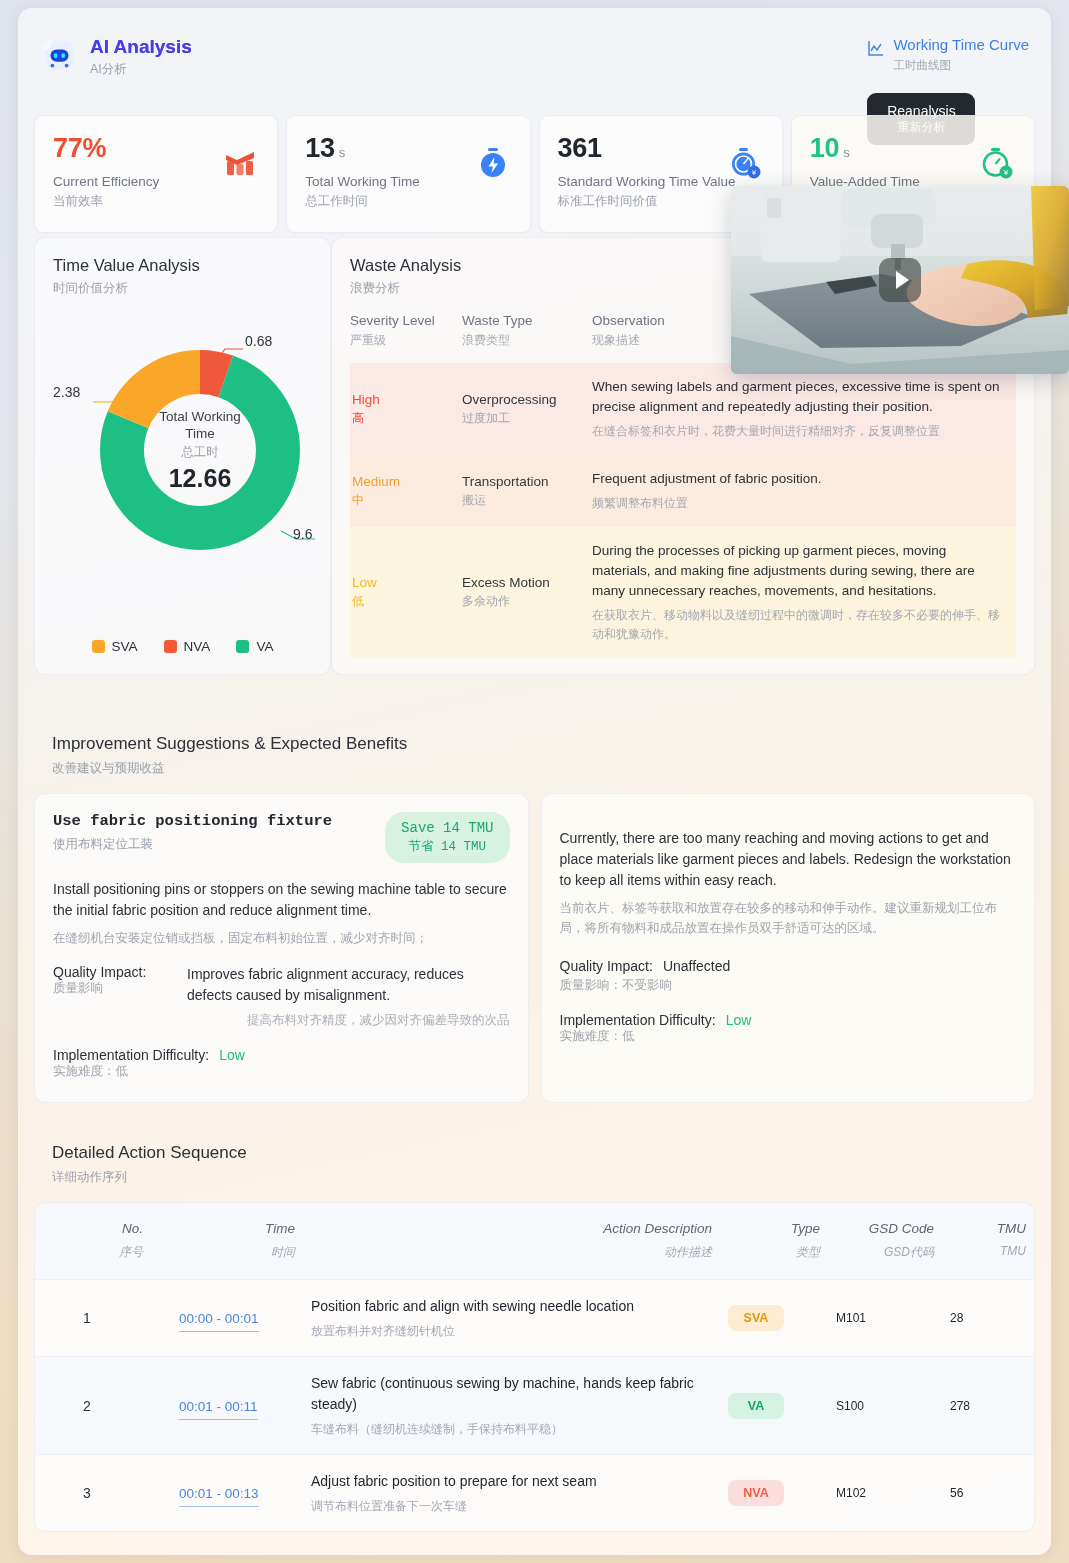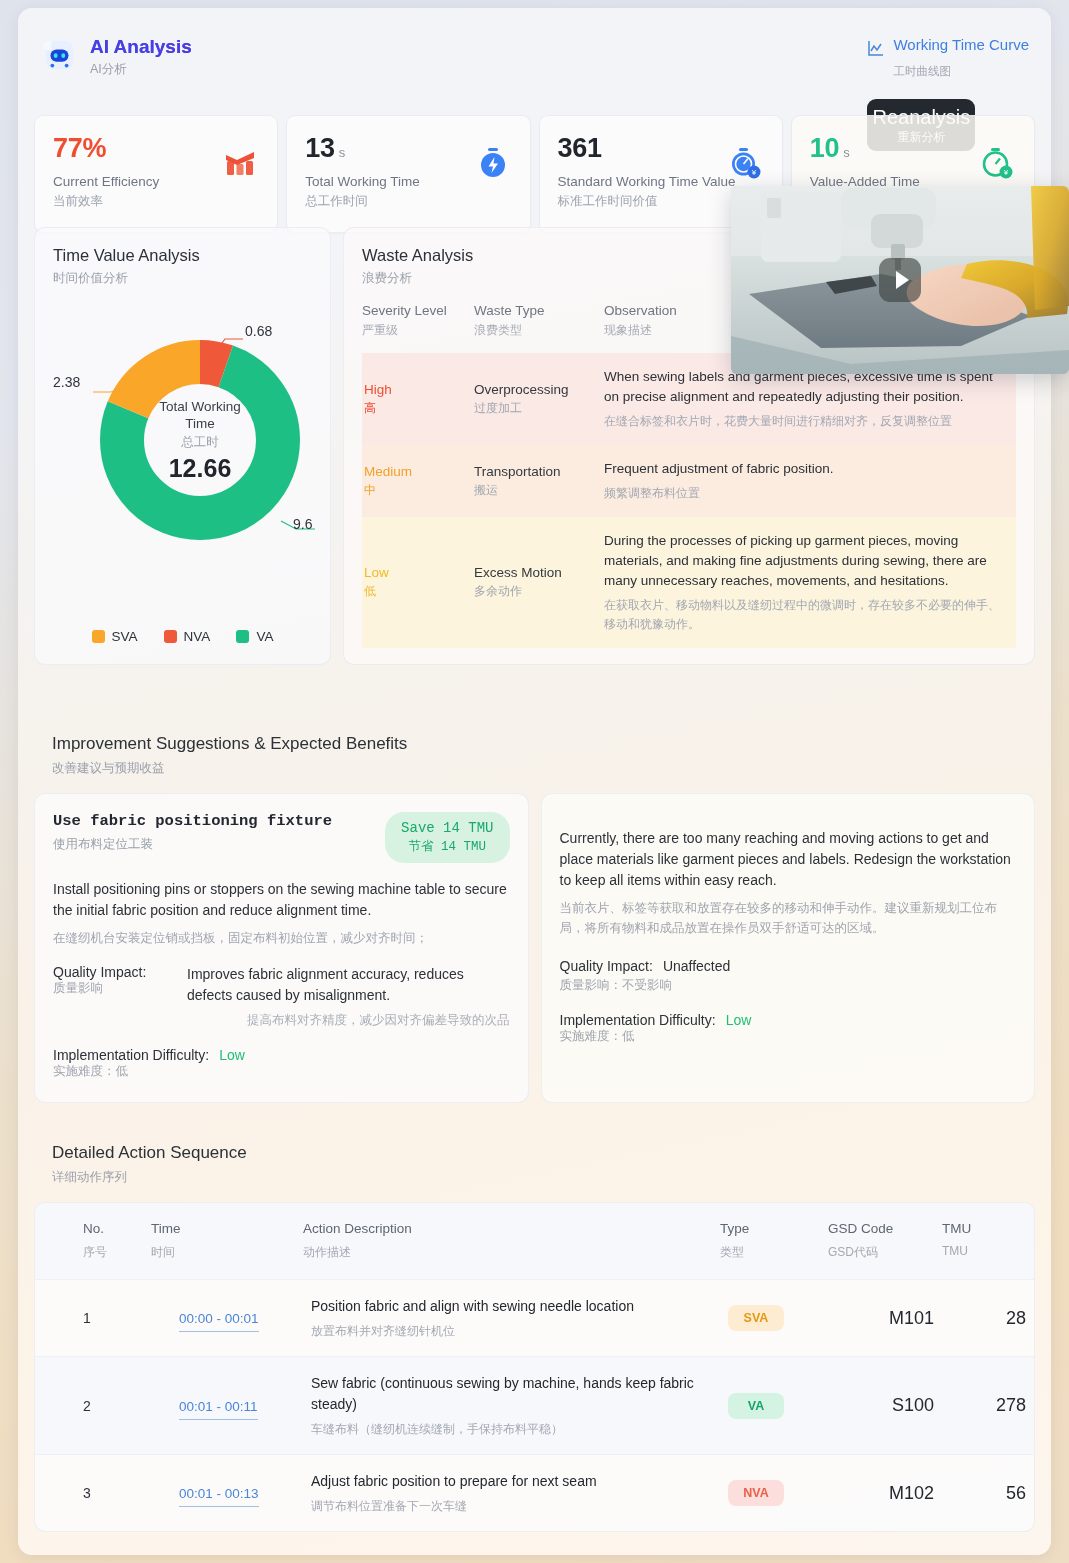--- a/index.html
+++ b/index.html
@@ -31,45 +31,45 @@
   .bot-icon svg { width:38px; height:38px; display:block; }
   .brand-title { font-size:19px; font-weight:600; color:#4a3fe0;
     background:linear-gradient(90deg,#3aa0f5,#5b36e8); -webkit-background-clip:text;
     background-clip:text; color:#4a3de3; line-height:22px; }
   .brand-sub { font-size:12.5px; color:#9aa0ab; margin-top:3px; }
 
   .hdr-right { position:absolute; right:22px; top:24px; display:flex; align-items:flex-start; gap:20px;flex-direction:column; }
   .wtc { display:flex; gap:8px; align-items:flex-start; cursor:pointer; padding-top:4px;}
   .wtc-ico { width:18px; height:18px; margin-top:3px; }
   .wtc-title { font-size:15px; color:#3f7fe0; line-height:18px; }
-  .wtc-sub { font-size:11.5px; color:#a2a8b3; margin-top:10px; }
+  .wtc-sub { font-size:11.5px; color:#a2a8b3; margin-top:4px; }
   .reanalysis {
     width:108px; height:52px; border-radius:9px; background:#24292f; color:#fff;
     display:flex; flex-direction:column; align-items:center; justify-content:center;
     cursor:pointer; border:none; line-height:1.25;
   }
-  .reanalysis .en { font-size:20px; }
+  .reanalysis .en { font-size:14px; }
   .reanalysis .zh { font-size:12px; }
 
   
   .metrics { position:absolute; left:16px; top:107px; right:16px; display:flex; gap:8px; }
   .mcard {
     flex:1; height:118px; border-radius:9px; background:rgba(252,252,253,.80);
     border:1px solid rgba(226,229,236,.75); padding:17px 18px; position:relative;
     box-shadow:0 1px 2px rgba(60,70,100,.03);
   }
   .mcard.warm { background:rgba(253,250,246,.85); }
   .mv { font-size:27px; font-weight:700; letter-spacing:-.3px; }
   .mv .u { font-size:13px; font-weight:400; color:#8b919c; margin-left:4px; }
   .mlabel { font-size:13.5px; color:#6f7683; margin-top:10px; }
   .mzh { font-size:12.5px; color:#9ca2ad; margin-top:4px; }
   .micon { position:absolute; right:20px; top:30px; width:34px; height:34px; }
 
   
-  .cols { position:absolute; left:16px; top:219px; right:16px; display:flex; gap:12px; }
+  .cols { position:absolute; left:16px; top:229px; right:16px; display:flex; gap:0; }
   .panel {
     border-radius:11px; background:rgba(250,250,252,.78);
     border:1px solid rgba(228,231,238,.7); padding:18px 18px 16px;
   }
   .panel.warm { background:rgba(252,250,248,.75); }
   .ptitle { font-size:16.5px; color:#2c3138; font-weight:400; }
   .psub { font-size:12.5px; color:#9aa0ab; margin-top:5px; }
 
   
   .donut-wrap { position:relative; width:296px; height:330px; margin-top:8px; }
@@ -133,36 +133,36 @@
   .kv-k { font-size:14px; color:#2c3138; }
   .kv-kz { font-size:12.5px; color:#a0a5af; }
   .kv-v { font-size:14px; color:#2c3138; line-height:21px; flex:1; min-width:0; }
   .kv-vz { font-size:12.5px; color:#a9aeb7; margin-top:6px; }
   .low-tag { color:#1fbf72; font-size:14px; }
 
   
   .seq { position:absolute; left:16px; right:16px; border-radius:11px;
     background:rgba(252,252,253,.85); border:1px solid rgba(229,232,238,.7); overflow:hidden; }
   .st { width:100%; border-collapse:collapse; }
-  .st thead th { background:#f7f8fb; text-align:left; font-weight:400; padding:18px 8px 18px 0; vertical-align:top; }
+  .st thead th { background:#f7f8fb; text-align:right; font-weight:400; padding:18px 8px 18px 0; vertical-align:top;font-style:italic; }
   .st thead th:first-child { padding-left:48px; }
   .st .h-en { font-size:13.5px; color:#5f6672; display:block; }
   .st .h-zh { font-size:12px; color:#a3a8b2; display:block; margin-top:8px; }
   .st tbody td { padding:16px 8px; vertical-align:middle; border-top:1px solid #eef0f4; }
   .st tbody td:first-child { padding-left:48px; }
   .st tbody tr.alt td { background:#f6f8fc; }
   .c-no { font-size:14px; color:#2c3138; }
   .time-link { font-size:13.5px; color:#4a86d8; border-bottom:1px solid #9cc0e8; padding-bottom:5px; cursor:pointer;margin-left:20px; }
   .act-en { font-size:14px; color:#23282f; line-height:21px; }
   .act-zh { font-size:12px; color:#a3a8b2; margin-top:6px; }
   .tag { display:inline-block; min-width:56px; text-align:center; border-radius:8px; padding:6px 10px; font-size:12.5px; font-weight:600; }
   .tag.SVA { background:#fdecd1; color:#e39914; }
   .tag.VA  { background:#d5f3e3; color:#17a46b; }
   .tag.NVA { background:#fcdfdc; color:#e8604a; }
-  .c-gsd, .c-tmu { font-size:18px; color:#23282f;text-align:right; }
+  .c-gsd, .c-tmu { font-size:12px; color:#23282f; }
 
   
   .video {
     position:absolute; left:731px; top:186px; width:338px; height:188px;
     border-radius:6px; overflow:hidden; box-shadow:0 6px 22px rgba(40,50,70,.22);
     background:#cfd6d8;
   }
   .video .scene { position:absolute; inset:0; }
   .play {
     position:absolute; left:50%; top:50%; transform:translate(-50%,-50%);

